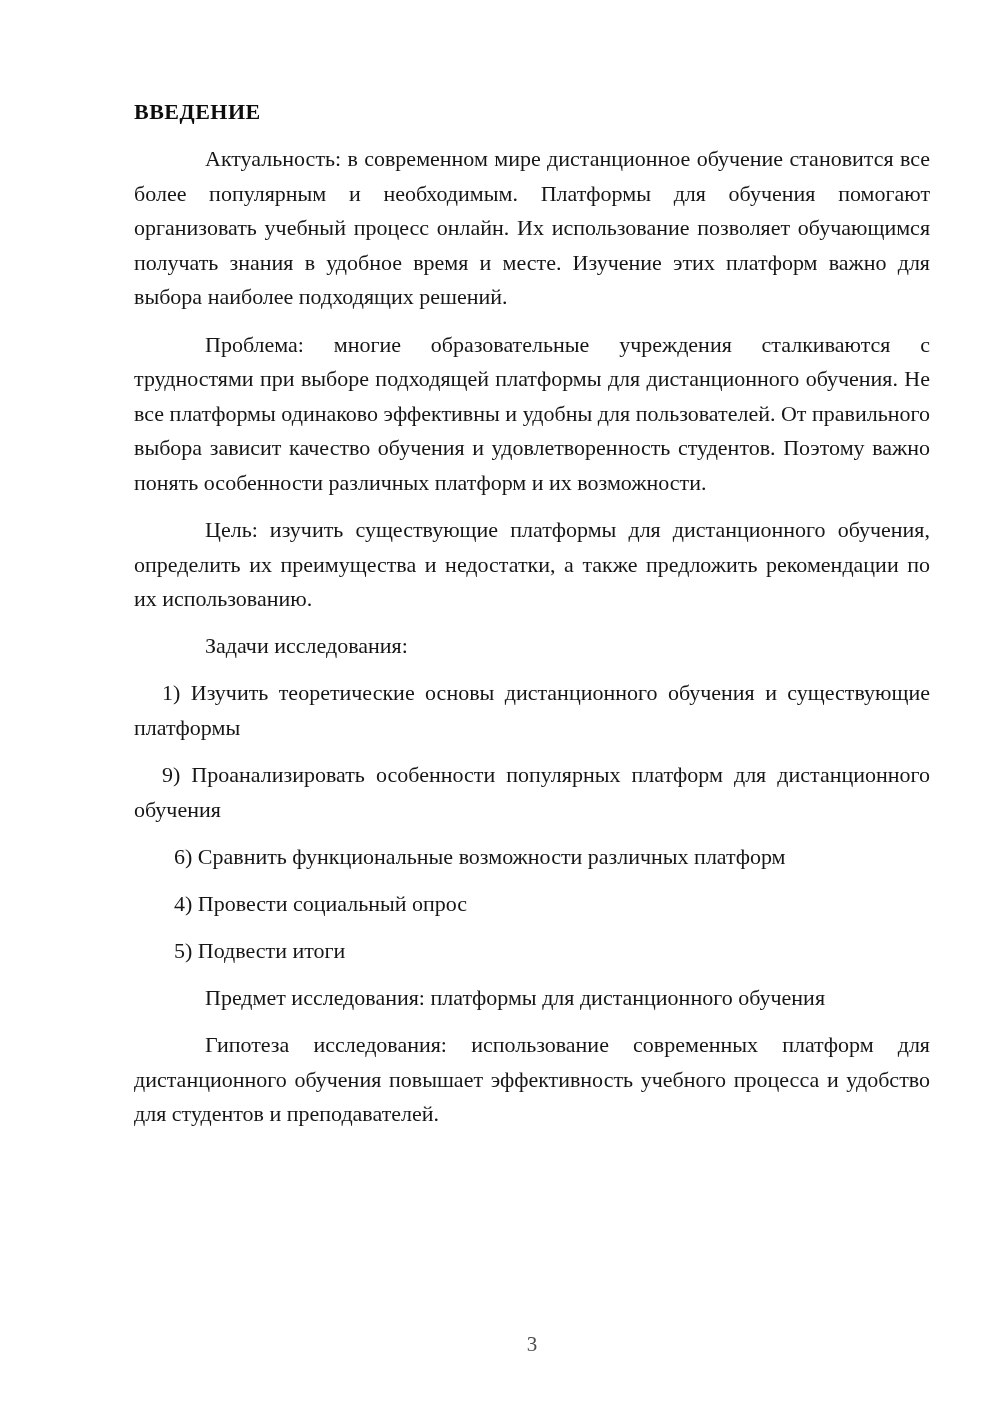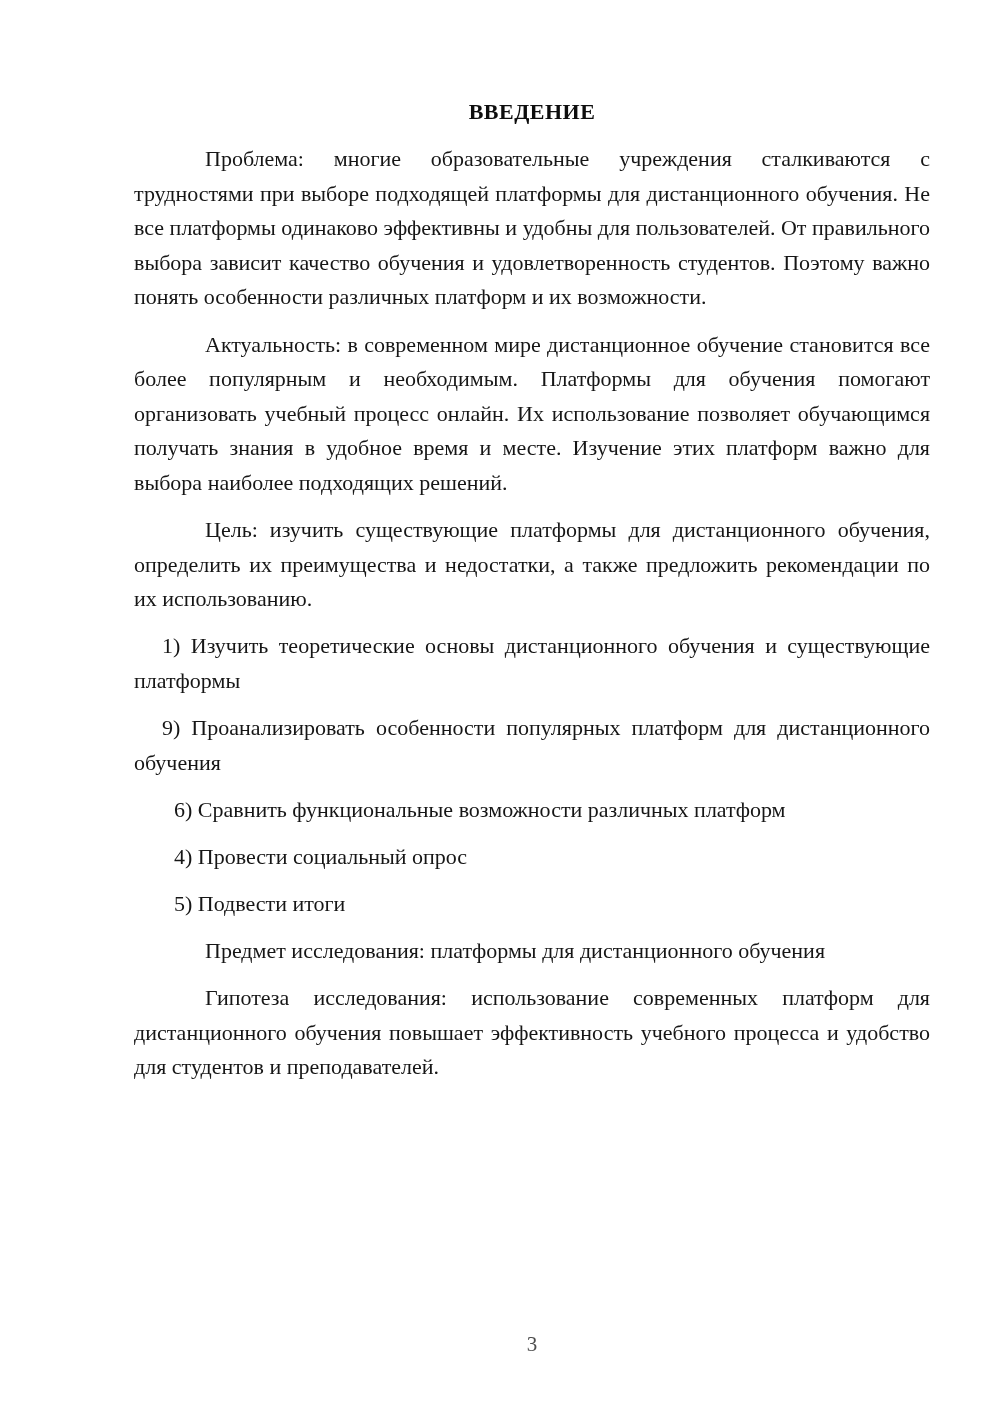--- a/index.html
+++ b/index.html
@@ -16,21 +16,20 @@
     box-sizing: border-box;
     padding: 95px 70px 0 134px;
     font-family: "Liberation Serif", "DejaVu Serif", serif;
     font-size: 22px;
     line-height: 34.6px;
     color: #161616;
     overflow: hidden;
   }
   .doc-title {
     margin: 0 0 12.5px 0;
-    text-align: center;
     font-weight: bold;
     color: #0d0d0d;
     letter-spacing: 0.5px;
   }
   .para {
     margin: 0 0 12.5px 0;
     text-align: justify;
     text-indent: 71px;
   }
   .task-item-a {
@@ -54,26 +53,27 @@
     color: #4d4d4d;
   }
 </style>
 </head>
 <body>
 
 <div class="page">
 
   <p class="doc-title">ВВЕДЕНИЕ</p>
 
+  <p class="para">Актуальность: в современном мире дистанционное обучение становится все более популярным и необходимым. Платформы для обучения помогают организовать учебный процесс онлайн. Их использование позволяет обучающимся получать знания в удобное время и месте. Изучение этих платформ важно для выбора наиболее подходящих решений.</p>
+
   <p class="para">Проблема: многие образовательные учреждения сталкиваются с трудностями при выборе подходящей платформы для дистанционного обучения. Не все платформы одинаково эффективны и удобны для пользователей. От правильного выбора зависит качество обучения и удовлетворенность студентов. Поэтому важно понять особенности различных платформ и их возможности.</p>
-
-  <p class="para">Актуальность: в современном мире дистанционное обучение становится все более популярным и необходимым. Платформы для обучения помогают организовать учебный процесс онлайн. Их использование позволяет обучающимся получать знания в удобное время и месте. Изучение этих платформ важно для выбора наиболее подходящих решений.</p>
 
   <p class="para">Цель: изучить существующие платформы для дистанционного обучения, определить их преимущества и недостатки, а также предложить рекомендации по их использованию.</p>
 
+  <p class="para">Задачи исследования:</p>
 
   <p class="task-item-a">1) Изучить теоретические основы дистанционного обучения и существующие платформы</p>
 
   <p class="task-item-a">9) Проанализировать особенности популярных платформ для дистанционного обучения</p>
 
   <p class="task-item-b">6) Сравнить функциональные возможности различных платформ</p>
 
   <p class="task-item-b">4) Провести социальный опрос</p>
 
   <p class="task-item-b">5) Подвести итоги</p>

